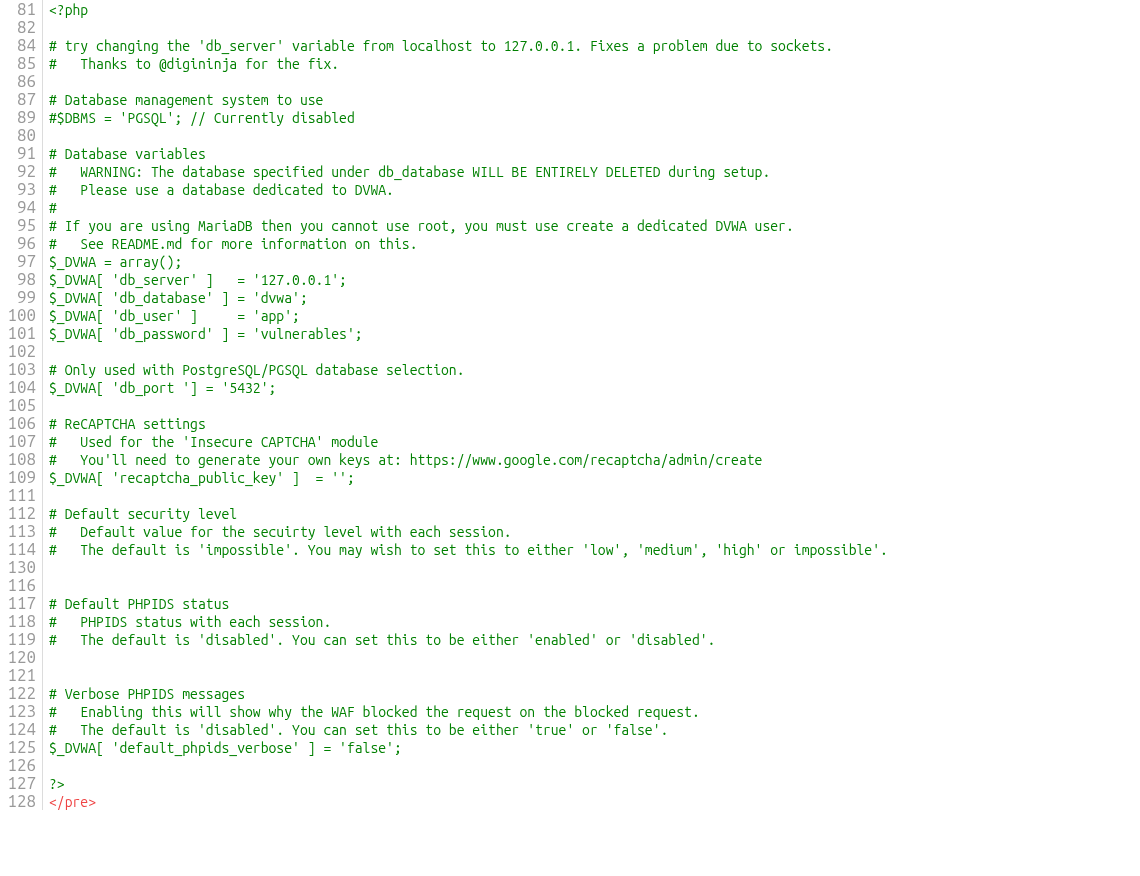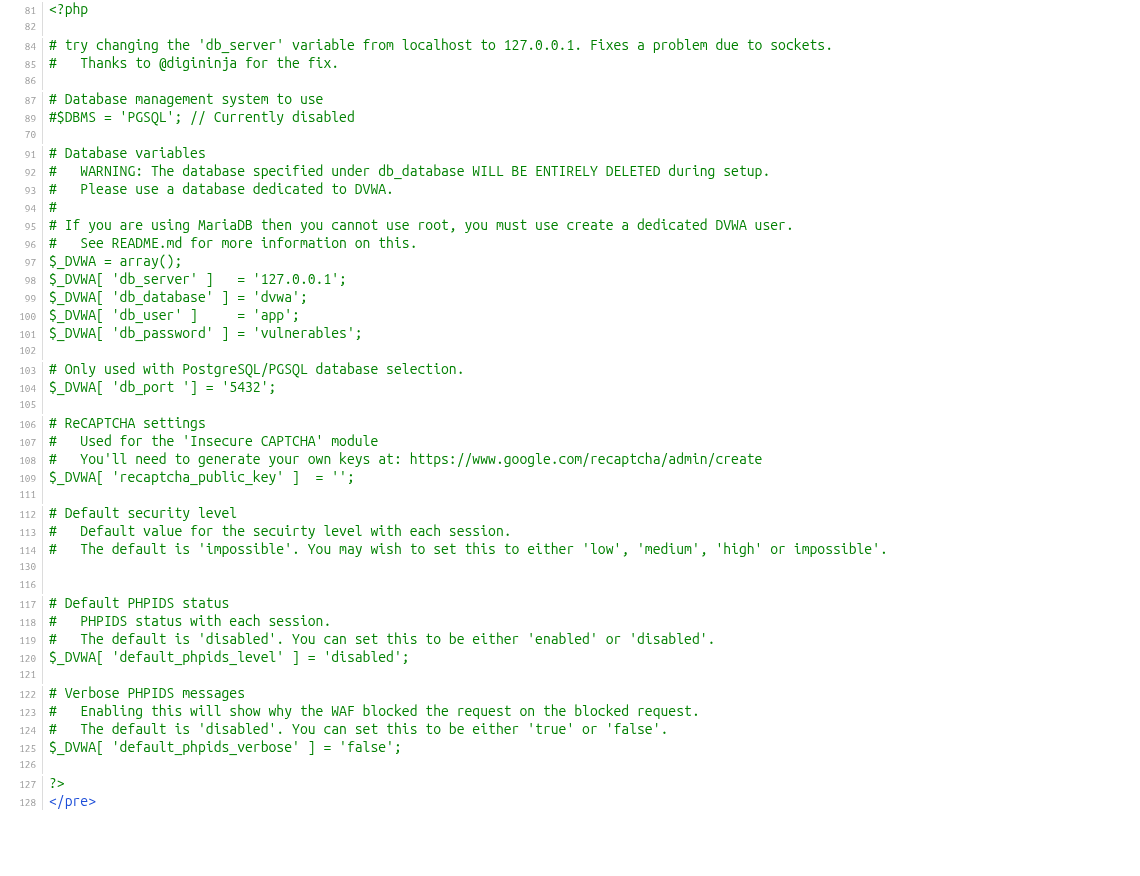--- a/index.html
+++ b/index.html
@@ -18,33 +18,33 @@
     display: flex;
     align-items: baseline;
     line-height: 18px;
     height: 18px;
   }
   .gutter {
     width: 36px;
     text-align: right;
     padding-right: 6px;
     color: #999999;
-    font-size: 10px;
+    font-size: 17px;
     border-right: 1px solid #dcdcdc;
     user-select: none;
     background: #ffffff;
     flex-shrink: 0;
   }
   .content {
     padding-left: 6px;
     color: #008000;
     white-space: pre;
   }
   .tag {
-    color: #1d4ed8;
+    color: #ef4444;
   }
 </style>
 </head>
 <body>
 
 <div class="code-container" id="code-container">
     <div class="code-row">
       <div class="gutter">81</div>
       <div class="content">&lt;?php</div>
     </div>
@@ -66,21 +66,21 @@
     </div>
     <div class="code-row">
       <div class="gutter">87</div>
       <div class="content"># Database management system to use</div>
     </div>
     <div class="code-row">
       <div class="gutter">89</div>
       <div class="content">#$DBMS = 'PGSQL'; // Currently disabled</div>
     </div>
     <div class="code-row">
-      <div class="gutter">70</div>
+      <div class="gutter">80</div>
       <div class="content"></div>
     </div>
     <div class="code-row">
       <div class="gutter">91</div>
       <div class="content"># Database variables</div>
     </div>
     <div class="code-row">
       <div class="gutter">92</div>
       <div class="content">#   WARNING: The database specified under db_database WILL BE ENTIRELY DELETED during setup.</div>
     </div>
@@ -182,21 +182,20 @@
     <div class="code-row">
       <div class="gutter">118</div>
       <div class="content">#   PHPIDS status with each session.</div>
     </div>
     <div class="code-row">
       <div class="gutter">119</div>
       <div class="content">#   The default is 'disabled'. You can set this to be either 'enabled' or 'disabled'.</div>
     </div>
     <div class="code-row">
       <div class="gutter">120</div>
-      <div class="content">$_DVWA[ 'default_phpids_level' ] = 'disabled';</div>
     </div>
     <div class="code-row">
       <div class="gutter">121</div>
       <div class="content"></div>
     </div>
     <div class="code-row">
       <div class="gutter">122</div>
       <div class="content"># Verbose PHPIDS messages</div>
     </div>
     <div class="code-row">

